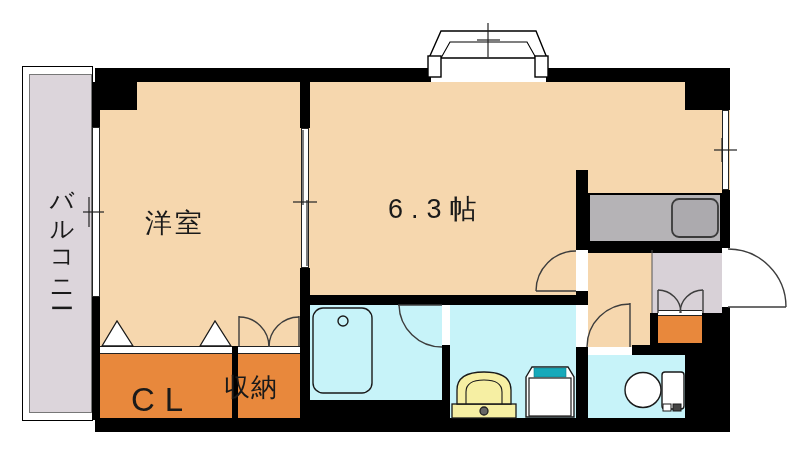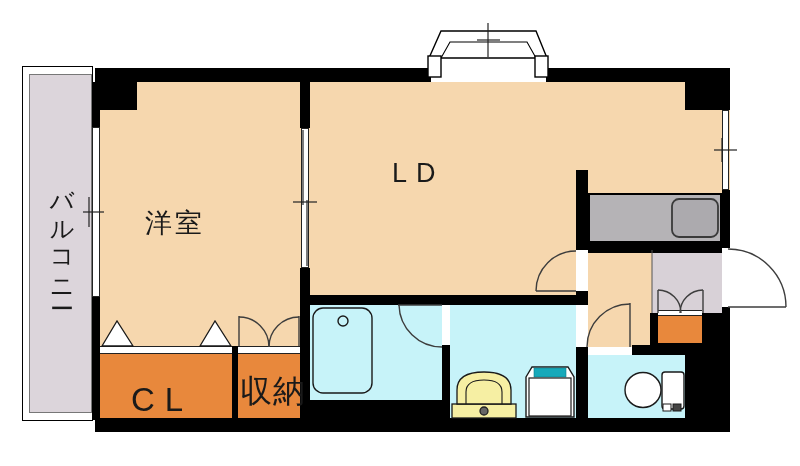--- a/index.html
+++ b/index.html
@@ -159,16 +159,16 @@
       <rect x="673" y="404" width="8" height="7" fill="#444" stroke-width="1"></rect>
     </g>
 
     <rect x="672" y="199" width="46" height="38" rx="7" fill="#ACAAAE" stroke="#3a3a3a" stroke-width="1.8"></rect>
 
     <line x1="652" y1="250" x2="652" y2="313" stroke="#555" stroke-width="1"></line>
   </svg>
 
   <div class="label v-label" style="left:46px;top:174px;font-size:24px;letter-spacing:3px;">バルコニー</div>
   <div class="label" style="left:145px;top:174px;font-size:27px;letter-spacing:3px;margin-top:31px;">洋室</div>
-  <div class="label" style="left:392px;top:158px;font-size:27px;letter-spacing:9px;">LD</div>
+  <div class="label" style="left:388px;top:191px;font-size:27px;letter-spacing:8px;">6.3帖</div>
   <div class="label" style="left:131px;top:381px;font-size:33px;letter-spacing:10px;">CL</div>
-  <div class="label" style="left:240px;top:370px;font-size:32px;letter-spacing:1px;">収納</div>
+  <div class="label" style="left:224px;top:370px;font-size:26px;letter-spacing:1px;">収納</div>
 </div>
 
 </body></html>

